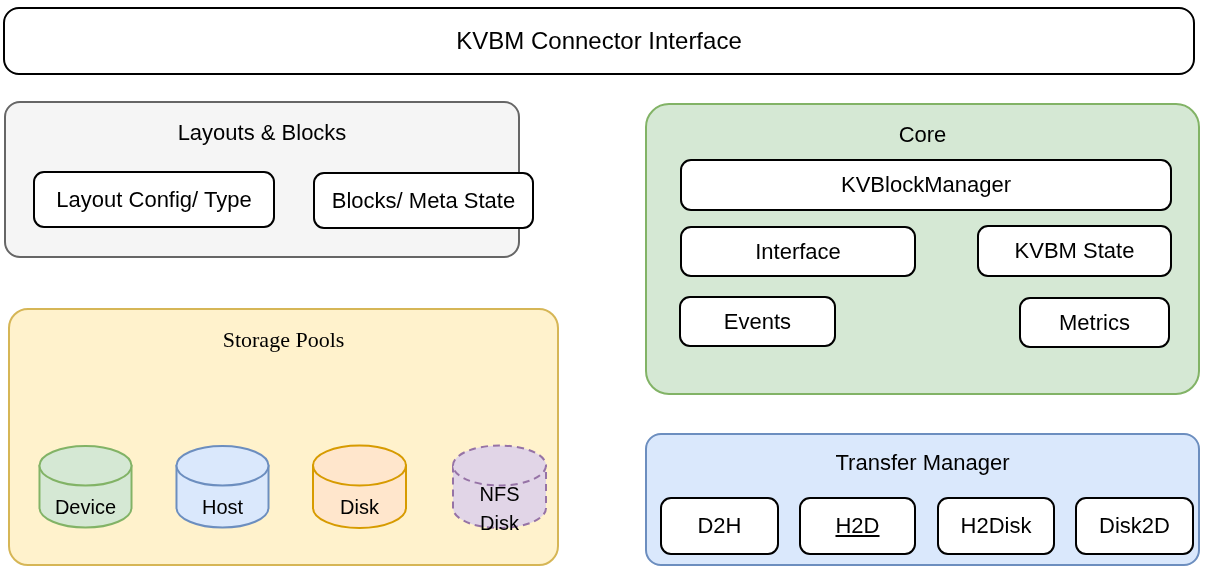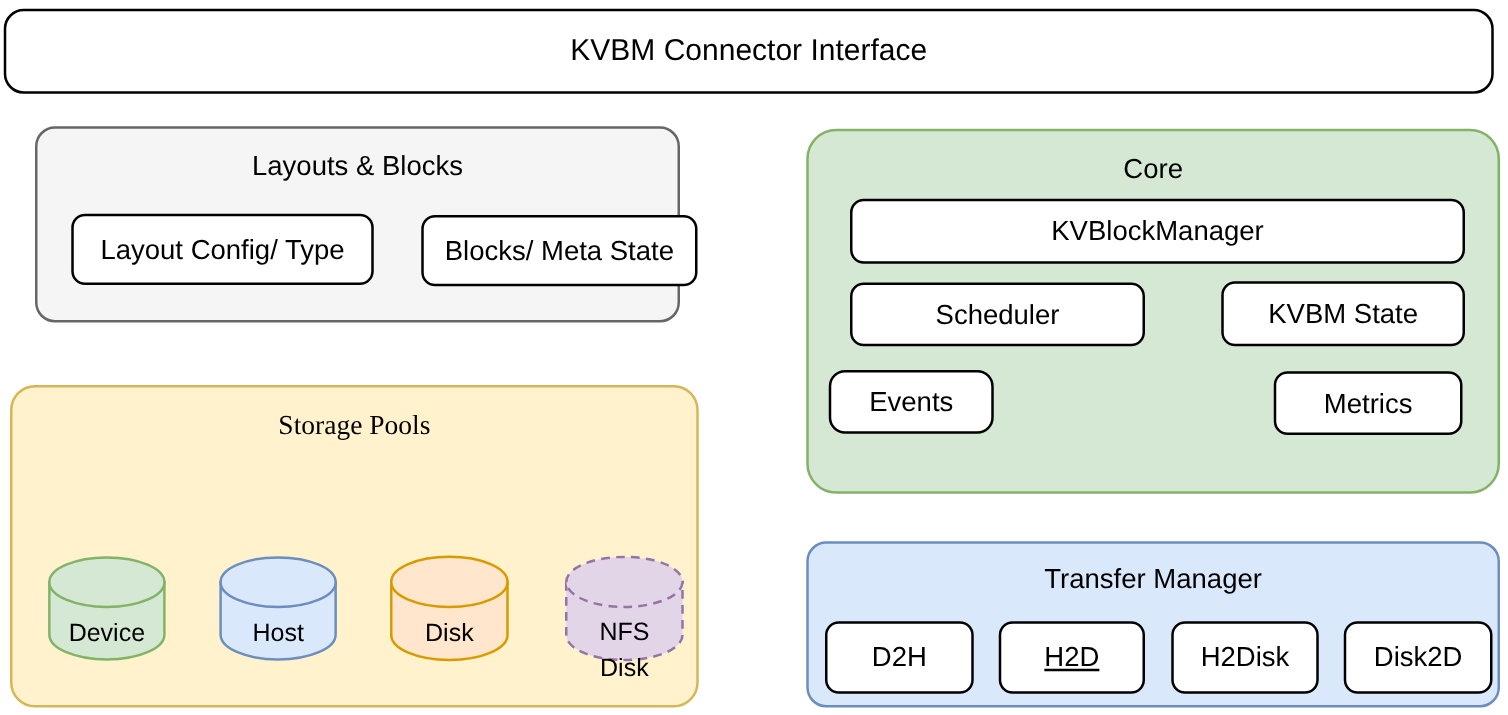--- a/index.html
+++ b/index.html
@@ -51,21 +51,20 @@
     font-size: 22px;
     box-sizing: border-box;
     white-space: nowrap;
   }
   #layouts-group {
     left: 4px; top: 101px;
     width: 516px; height: 157px;
     background: #F5F5F5;
     border-color: #666666;
     border-radius: 16px;
-    margin-left: 24px;
   }
   #core-group {
     left: 645px; top: 103px;
     width: 555px; height: 292px;
     background: #D5E8D4;
     border-color: #82B366;
     border-radius: 24px;
   }
   #storage-group {
     left: 8px; top: 308px;
@@ -90,21 +89,21 @@
   .cyl-label {
     position: absolute;
     left: -12px; right: -12px;
     top: 49px;
     text-align: center;
     font-size: 20px;
     line-height: 28px;
     white-space: pre-line;
   }
   .cyl-label.two-line {
-    top: 48px;
+    top: 36px;
     line-height: 29px;
     text-align: center;
   }
 </style>
 </head>
 <body>
 
 <div class="canvas">
 
   <div class="top-bar">
@@ -120,26 +119,26 @@
       <span>Blocks/ Meta State</span>
     </div>
   </div>
 
   <div class="group" id="core-group" style="background-color: rgb(213, 232, 212); border-color: rgb(130, 179, 102);">
     <div class="group-title" style="top:17px;">Core</div>
     <div class="node" style="left:33px; top:54px; width:492px; height:52px;">
       <span>KVBlockManager</span>
     </div>
     <div class="node" style="left:33px; top:121px; width:236px; height:51px;">
-      <span>Scheduler</span>
+      <span>Interface</span>
     </div>
     <div class="node" style="left:330px; top:120px; width:195px; height:52px;">
       <span>KVBM State</span>
     </div>
-    <div class="node" style="left:16px; top:191px; width:132px; height:51px;border-radius:13px;">
+    <div class="node" style="left:32px; top:191px; width:157px; height:51px;">
       <span>Events</span>
     </div>
     <div class="node" style="left:372px; top:192px; width:151px; height:51px;">
       <span>Metrics</span>
     </div>
   </div>
 
   <div class="group" id="storage-group" style="background-color: rgb(255, 242, 204); border-color: rgb(214, 182, 86);">
     <div class="group-title" style="top:17px;font-family:Liberation Serif, serif;">Storage Pools</div>
 

